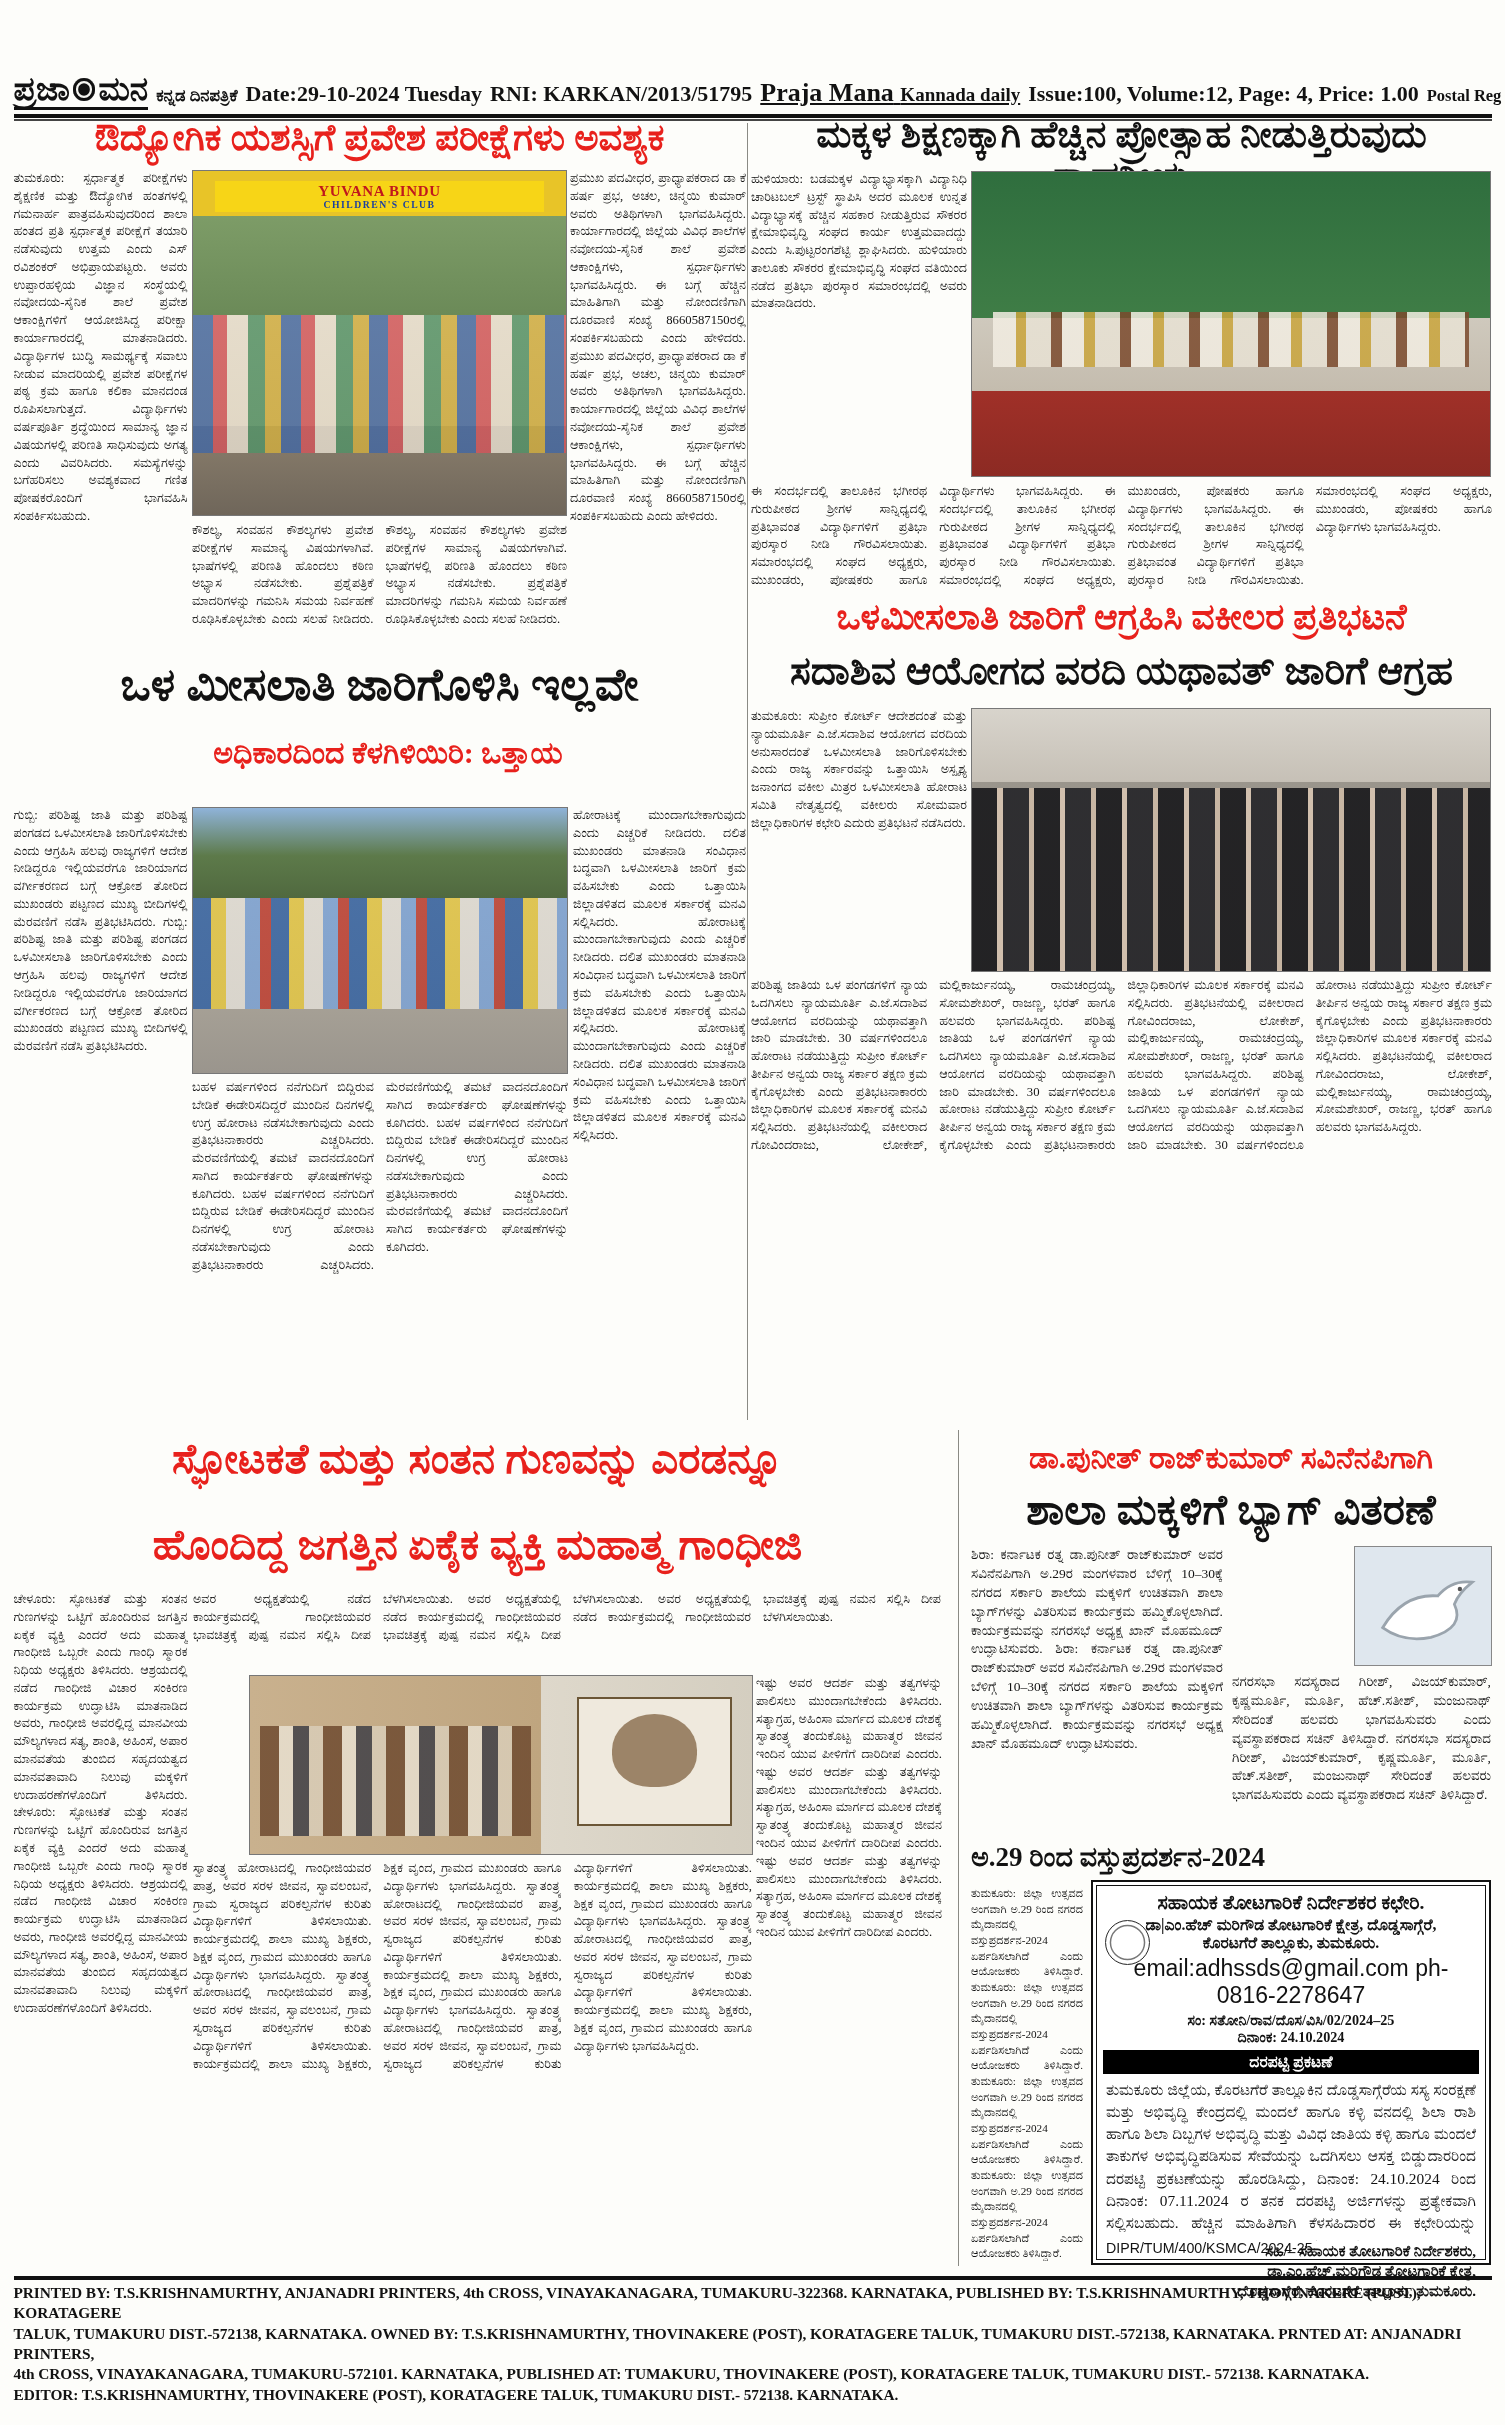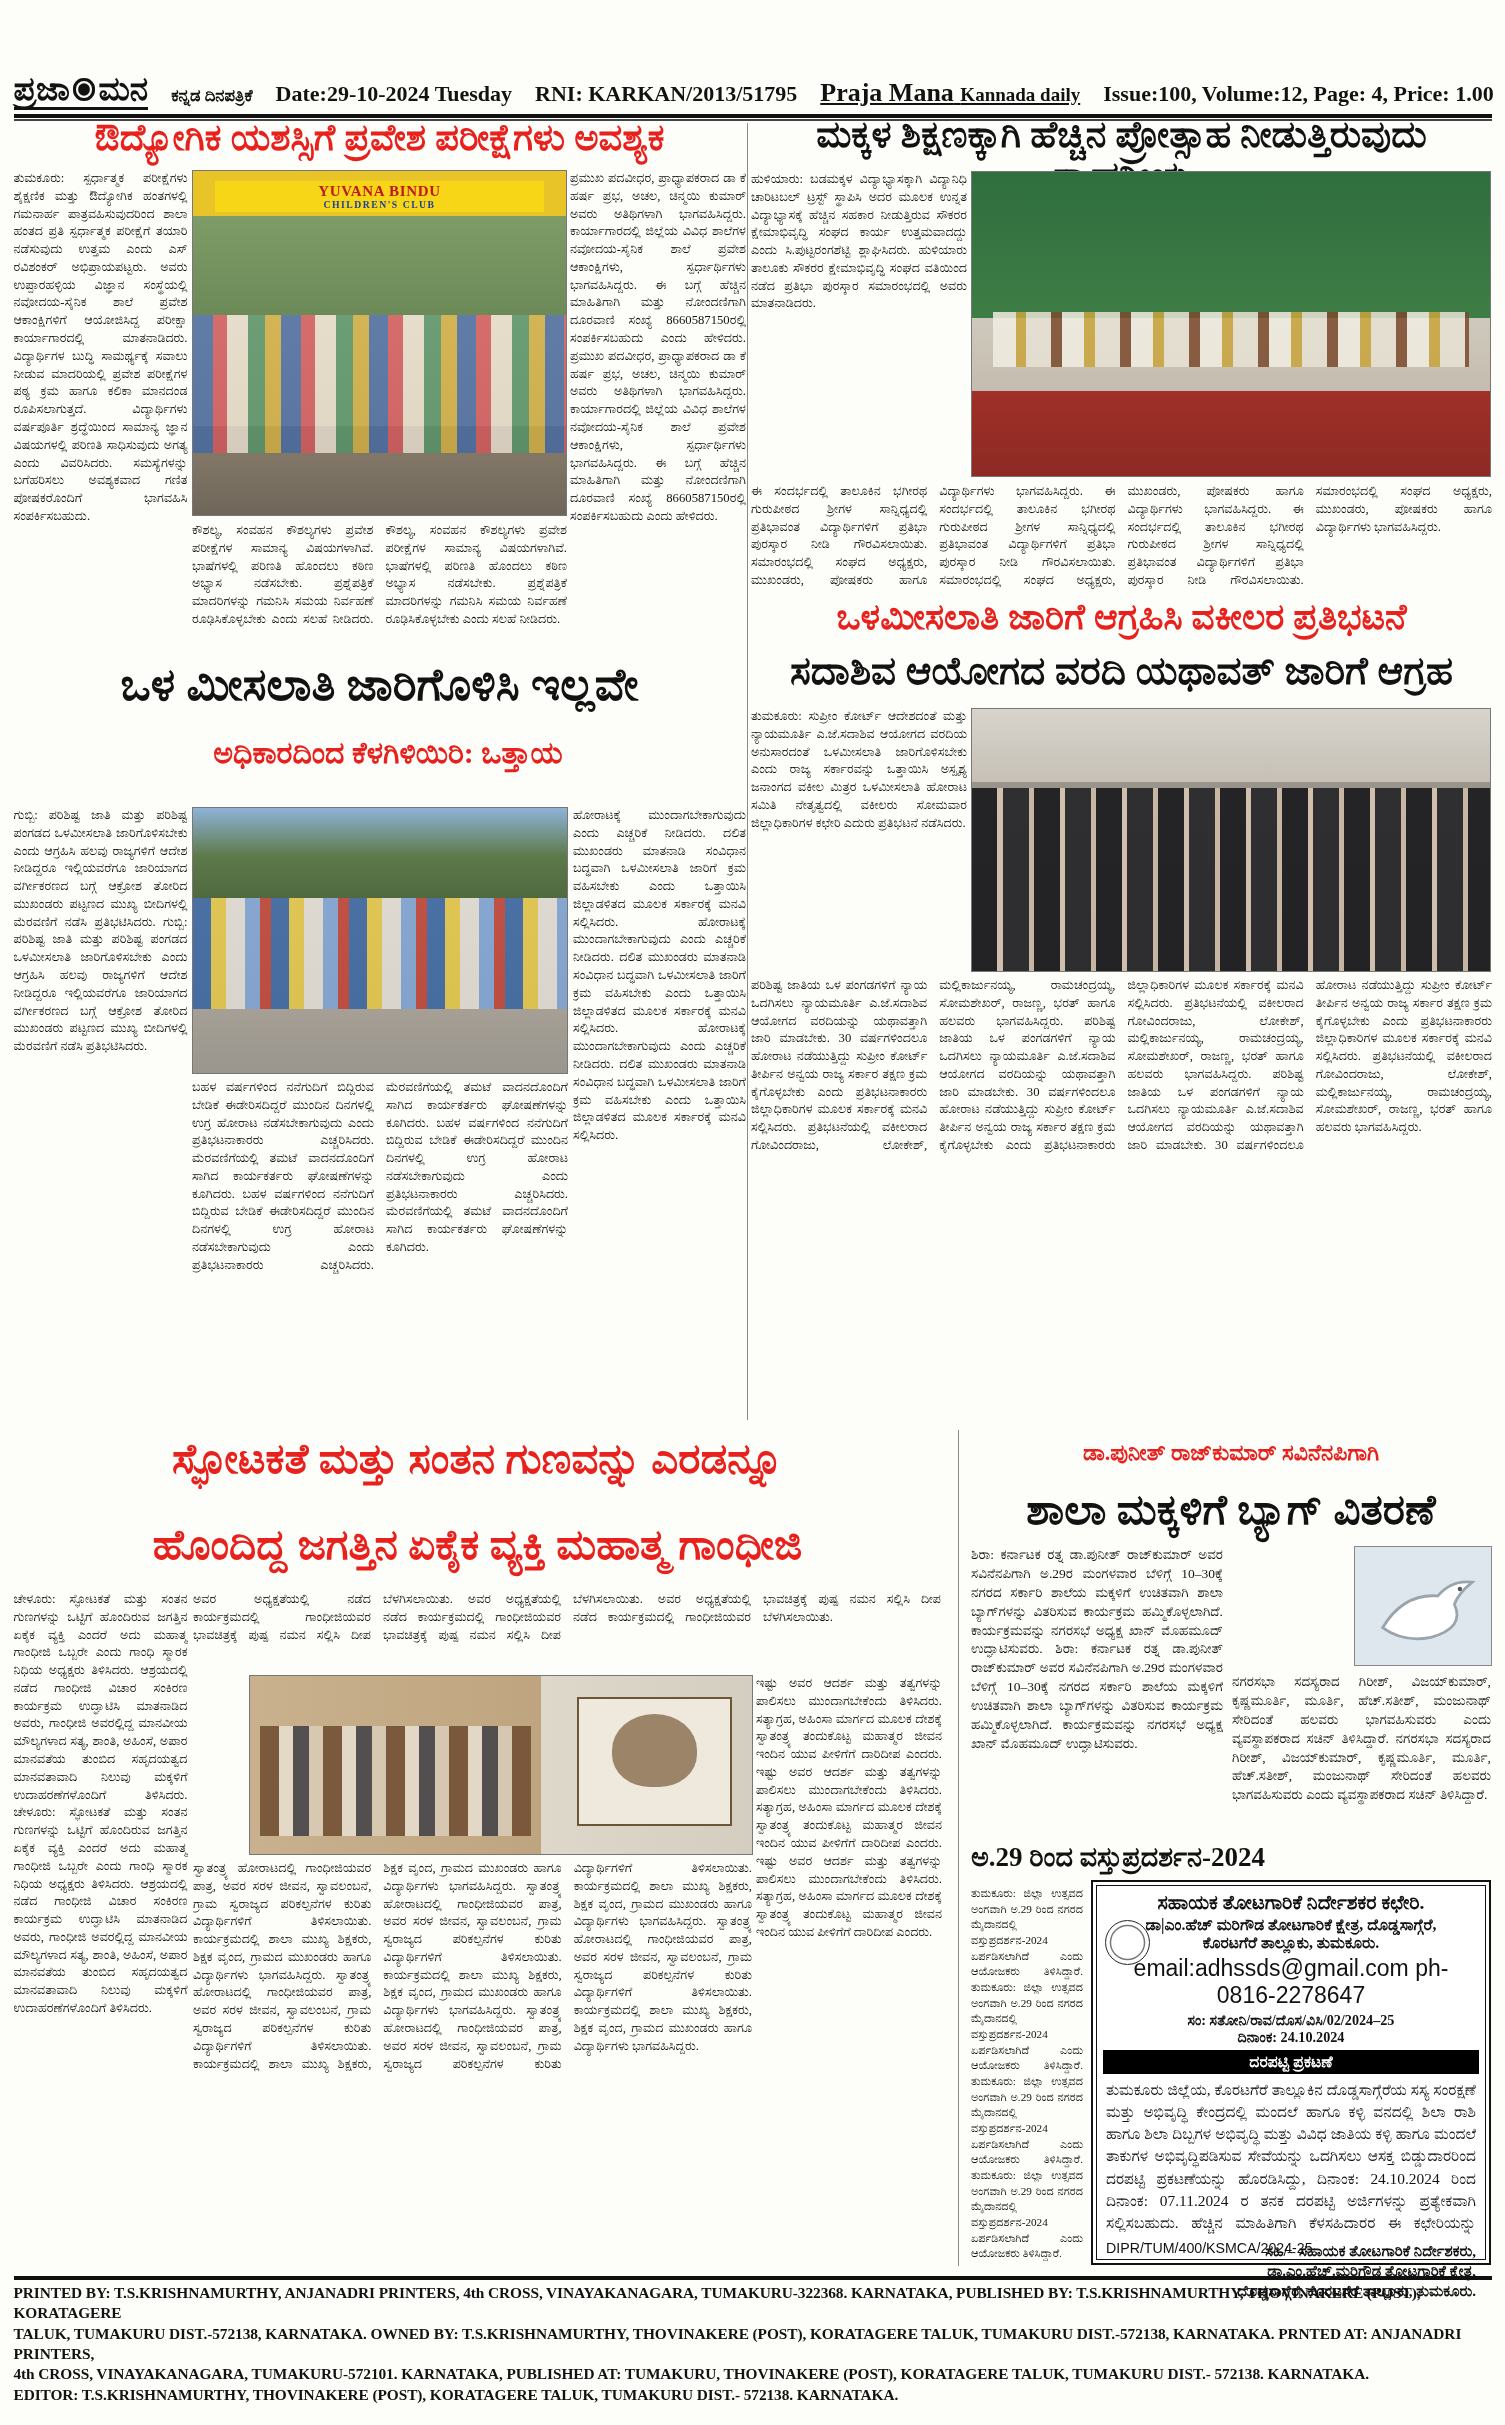--- a/index.html
+++ b/index.html
@@ -1,20 +1,20 @@
 <!DOCTYPE html>
 <html style="font-size:12px"><head>
 <meta charset="utf-8">
 <style>
   html,body{margin:0;padding:0;background:#d8d8d2;}
   .page{position:relative;width:1505px;height:2426px;background:#fdfdfa;
         font-family:"Liberation Serif",serif;color:#121212;overflow:hidden;}
   
   .masthead{position:absolute;left:13.5px;top:70px;width:1478px;height:40px;
-            display:flex;align-items:flex-end;gap:23px;white-space:nowrap;}
+            display:flex;align-items:flex-end;gap:8px;white-space:nowrap;}
   .mh-logo{font-size:33px;font-weight:700;border-bottom:3px solid #111;line-height:1.05;
            display:flex;align-items:center;gap:3px;}
   .mh-emblem{width:22.5px;height:22.5px;border-radius:50%;background:#111;display:inline-block;
              box-shadow:inset 0 0 0 3px #111, inset 0 0 0 5.2px #f4f4f0;}
   .mh-tag{font-size:16.5px;font-weight:700;padding-bottom:4.5px;}
   .mh-date,.mh-rni,.mh-issue{font-size:22px;font-weight:700;padding-bottom:3px;}
   .mh-name{font-size:26px;font-weight:700;padding-bottom:2.2px;text-decoration:underline;}
   .mh-name small{font-size:19px;font-weight:700;}
   .mh-postal{font-size:16.5px;font-weight:700;padding-bottom:4.5px;}
   .rule-a{position:absolute;left:13.5px;top:114px;width:1478px;height:3.7px;background:#111;}
@@ -156,21 +156,21 @@
     <div class="col c4" style="left:193px;top:1591px;width:748px;height:78px;">ಅವರ ಅಧ್ಯಕ್ಷತೆಯಲ್ಲಿ ನಡೆದ ಕಾರ್ಯಕ್ರಮದಲ್ಲಿ ಗಾಂಧೀಜಿಯವರ ಭಾವಚಿತ್ರಕ್ಕೆ ಪುಷ್ಪ ನಮನ ಸಲ್ಲಿಸಿ ದೀಪ ಬೆಳಗಿಸಲಾಯಿತು. ಅವರ ಅಧ್ಯಕ್ಷತೆಯಲ್ಲಿ ನಡೆದ ಕಾರ್ಯಕ್ರಮದಲ್ಲಿ ಗಾಂಧೀಜಿಯವರ ಭಾವಚಿತ್ರಕ್ಕೆ ಪುಷ್ಪ ನಮನ ಸಲ್ಲಿಸಿ ದೀಪ ಬೆಳಗಿಸಲಾಯಿತು. ಅವರ ಅಧ್ಯಕ್ಷತೆಯಲ್ಲಿ ನಡೆದ ಕಾರ್ಯಕ್ರಮದಲ್ಲಿ ಗಾಂಧೀಜಿಯವರ ಭಾವಚಿತ್ರಕ್ಕೆ ಪುಷ್ಪ ನಮನ ಸಲ್ಲಿಸಿ ದೀಪ ಬೆಳಗಿಸಲಾಯಿತು.</div>
     <div class="photo ph-seminar" style="left:249px;top:1675px;width:504px;height:180px;">
       <div class="figures"></div>
       <div class="portrait"></div>
     </div>
     <div class="col" style="left:756px;top:1675px;width:186px;height:589px;">ಇಷ್ಟು ಅವರ ಆದರ್ಶ ಮತ್ತು ತತ್ವಗಳನ್ನು ಪಾಲಿಸಲು ಮುಂದಾಗಬೇಕೆಂದು ತಿಳಿಸಿದರು. ಸತ್ಯಾಗ್ರಹ, ಅಹಿಂಸಾ ಮಾರ್ಗದ ಮೂಲಕ ದೇಶಕ್ಕೆ ಸ್ವಾತಂತ್ರ್ಯ ತಂದುಕೊಟ್ಟ ಮಹಾತ್ಮರ ಜೀವನ ಇಂದಿನ ಯುವ ಪೀಳಿಗೆಗೆ ದಾರಿದೀಪ ಎಂದರು. ಇಷ್ಟು ಅವರ ಆದರ್ಶ ಮತ್ತು ತತ್ವಗಳನ್ನು ಪಾಲಿಸಲು ಮುಂದಾಗಬೇಕೆಂದು ತಿಳಿಸಿದರು. ಸತ್ಯಾಗ್ರಹ, ಅಹಿಂಸಾ ಮಾರ್ಗದ ಮೂಲಕ ದೇಶಕ್ಕೆ ಸ್ವಾತಂತ್ರ್ಯ ತಂದುಕೊಟ್ಟ ಮಹಾತ್ಮರ ಜೀವನ ಇಂದಿನ ಯುವ ಪೀಳಿಗೆಗೆ ದಾರಿದೀಪ ಎಂದರು. ಇಷ್ಟು ಅವರ ಆದರ್ಶ ಮತ್ತು ತತ್ವಗಳನ್ನು ಪಾಲಿಸಲು ಮುಂದಾಗಬೇಕೆಂದು ತಿಳಿಸಿದರು. ಸತ್ಯಾಗ್ರಹ, ಅಹಿಂಸಾ ಮಾರ್ಗದ ಮೂಲಕ ದೇಶಕ್ಕೆ ಸ್ವಾತಂತ್ರ್ಯ ತಂದುಕೊಟ್ಟ ಮಹಾತ್ಮರ ಜೀವನ ಇಂದಿನ ಯುವ ಪೀಳಿಗೆಗೆ ದಾರಿದೀಪ ಎಂದರು.</div>
     <div class="col c3" style="left:193px;top:1860px;width:559px;height:403px;">ಸ್ವಾತಂತ್ರ್ಯ ಹೋರಾಟದಲ್ಲಿ ಗಾಂಧೀಜಿಯವರ ಪಾತ್ರ, ಅವರ ಸರಳ ಜೀವನ, ಸ್ವಾವಲಂಬನೆ, ಗ್ರಾಮ ಸ್ವರಾಜ್ಯದ ಪರಿಕಲ್ಪನೆಗಳ ಕುರಿತು ವಿದ್ಯಾರ್ಥಿಗಳಿಗೆ ತಿಳಿಸಲಾಯಿತು. ಕಾರ್ಯಕ್ರಮದಲ್ಲಿ ಶಾಲಾ ಮುಖ್ಯ ಶಿಕ್ಷಕರು, ಶಿಕ್ಷಕ ವೃಂದ, ಗ್ರಾಮದ ಮುಖಂಡರು ಹಾಗೂ ವಿದ್ಯಾರ್ಥಿಗಳು ಭಾಗವಹಿಸಿದ್ದರು. ಸ್ವಾತಂತ್ರ್ಯ ಹೋರಾಟದಲ್ಲಿ ಗಾಂಧೀಜಿಯವರ ಪಾತ್ರ, ಅವರ ಸರಳ ಜೀವನ, ಸ್ವಾವಲಂಬನೆ, ಗ್ರಾಮ ಸ್ವರಾಜ್ಯದ ಪರಿಕಲ್ಪನೆಗಳ ಕುರಿತು ವಿದ್ಯಾರ್ಥಿಗಳಿಗೆ ತಿಳಿಸಲಾಯಿತು. ಕಾರ್ಯಕ್ರಮದಲ್ಲಿ ಶಾಲಾ ಮುಖ್ಯ ಶಿಕ್ಷಕರು, ಶಿಕ್ಷಕ ವೃಂದ, ಗ್ರಾಮದ ಮುಖಂಡರು ಹಾಗೂ ವಿದ್ಯಾರ್ಥಿಗಳು ಭಾಗವಹಿಸಿದ್ದರು. ಸ್ವಾತಂತ್ರ್ಯ ಹೋರಾಟದಲ್ಲಿ ಗಾಂಧೀಜಿಯವರ ಪಾತ್ರ, ಅವರ ಸರಳ ಜೀವನ, ಸ್ವಾವಲಂಬನೆ, ಗ್ರಾಮ ಸ್ವರಾಜ್ಯದ ಪರಿಕಲ್ಪನೆಗಳ ಕುರಿತು ವಿದ್ಯಾರ್ಥಿಗಳಿಗೆ ತಿಳಿಸಲಾಯಿತು. ಕಾರ್ಯಕ್ರಮದಲ್ಲಿ ಶಾಲಾ ಮುಖ್ಯ ಶಿಕ್ಷಕರು, ಶಿಕ್ಷಕ ವೃಂದ, ಗ್ರಾಮದ ಮುಖಂಡರು ಹಾಗೂ ವಿದ್ಯಾರ್ಥಿಗಳು ಭಾಗವಹಿಸಿದ್ದರು. ಸ್ವಾತಂತ್ರ್ಯ ಹೋರಾಟದಲ್ಲಿ ಗಾಂಧೀಜಿಯವರ ಪಾತ್ರ, ಅವರ ಸರಳ ಜೀವನ, ಸ್ವಾವಲಂಬನೆ, ಗ್ರಾಮ ಸ್ವರಾಜ್ಯದ ಪರಿಕಲ್ಪನೆಗಳ ಕುರಿತು ವಿದ್ಯಾರ್ಥಿಗಳಿಗೆ ತಿಳಿಸಲಾಯಿತು. ಕಾರ್ಯಕ್ರಮದಲ್ಲಿ ಶಾಲಾ ಮುಖ್ಯ ಶಿಕ್ಷಕರು, ಶಿಕ್ಷಕ ವೃಂದ, ಗ್ರಾಮದ ಮುಖಂಡರು ಹಾಗೂ ವಿದ್ಯಾರ್ಥಿಗಳು ಭಾಗವಹಿಸಿದ್ದರು. ಸ್ವಾತಂತ್ರ್ಯ ಹೋರಾಟದಲ್ಲಿ ಗಾಂಧೀಜಿಯವರ ಪಾತ್ರ, ಅವರ ಸರಳ ಜೀವನ, ಸ್ವಾವಲಂಬನೆ, ಗ್ರಾಮ ಸ್ವರಾಜ್ಯದ ಪರಿಕಲ್ಪನೆಗಳ ಕುರಿತು ವಿದ್ಯಾರ್ಥಿಗಳಿಗೆ ತಿಳಿಸಲಾಯಿತು. ಕಾರ್ಯಕ್ರಮದಲ್ಲಿ ಶಾಲಾ ಮುಖ್ಯ ಶಿಕ್ಷಕರು, ಶಿಕ್ಷಕ ವೃಂದ, ಗ್ರಾಮದ ಮುಖಂಡರು ಹಾಗೂ ವಿದ್ಯಾರ್ಥಿಗಳು ಭಾಗವಹಿಸಿದ್ದರು.</div>
   </div>
 
   <div>
-    <div class="hl red" style="left:971px;top:1441px;width:520px;font-size:22px;">ಡಾ.ಪುನೀತ್ ರಾಜ್‌ಕುಮಾರ್ ಸವಿನೆನಪಿಗಾಗಿ</div>
+    <div class="hl red" style="left:971px;top:1441px;width:520px;font-size:30px;">ಡಾ.ಪುನೀತ್ ರಾಜ್‌ಕುಮಾರ್ ಸವಿನೆನಪಿಗಾಗಿ</div>
     <div class="hl" style="left:971px;top:1487px;width:520px;font-size:42px;">ಶಾಲಾ ಮಕ್ಕಳಿಗೆ ಬ್ಯಾಗ್ ವಿತರಣೆ</div>
     <div class="photo ph-dove" style="left:1354px;top:1546px;width:138px;height:120px;">
       <svg viewBox="0 0 100 80" width="138" height="120">
         <path d="M20 55 Q35 30 60 32 Q70 20 85 22 Q75 30 72 38 Q80 55 55 62 Q35 66 20 55 Z" fill="#ffffff" stroke="#9aa4ad" stroke-width="2"></path>
         <circle cx="76" cy="27" r="1.6" fill="#555"></circle>
       </svg>
     </div>
     <div class="col" style="left:971px;top:1546px;width:252px;height:294px;font-size:13.5px;">ಶಿರಾ: ಕರ್ನಾಟಕ ರತ್ನ ಡಾ.ಪುನೀತ್ ರಾಜ್‌ಕುಮಾರ್ ಅವರ ಸವಿನೆನಪಿಗಾಗಿ ಅ.29ರ ಮಂಗಳವಾರ ಬೆಳಿಗ್ಗೆ 10–30ಕ್ಕೆ ನಗರದ ಸರ್ಕಾರಿ ಶಾಲೆಯ ಮಕ್ಕಳಿಗೆ ಉಚಿತವಾಗಿ ಶಾಲಾ ಬ್ಯಾಗ್‌ಗಳನ್ನು ವಿತರಿಸುವ ಕಾರ್ಯಕ್ರಮ ಹಮ್ಮಿಕೊಳ್ಳಲಾಗಿದೆ. ಕಾರ್ಯಕ್ರಮವನ್ನು ನಗರಸಭೆ ಅಧ್ಯಕ್ಷ ಖಾನ್ ಮೊಹಮೂದ್ ಉದ್ಘಾಟಿಸುವರು. ಶಿರಾ: ಕರ್ನಾಟಕ ರತ್ನ ಡಾ.ಪುನೀತ್ ರಾಜ್‌ಕುಮಾರ್ ಅವರ ಸವಿನೆನಪಿಗಾಗಿ ಅ.29ರ ಮಂಗಳವಾರ ಬೆಳಿಗ್ಗೆ 10–30ಕ್ಕೆ ನಗರದ ಸರ್ಕಾರಿ ಶಾಲೆಯ ಮಕ್ಕಳಿಗೆ ಉಚಿತವಾಗಿ ಶಾಲಾ ಬ್ಯಾಗ್‌ಗಳನ್ನು ವಿತರಿಸುವ ಕಾರ್ಯಕ್ರಮ ಹಮ್ಮಿಕೊಳ್ಳಲಾಗಿದೆ. ಕಾರ್ಯಕ್ರಮವನ್ನು ನಗರಸಭೆ ಅಧ್ಯಕ್ಷ ಖಾನ್ ಮೊಹಮೂದ್ ಉದ್ಘಾಟಿಸುವರು.</div>
     <div class="col" style="left:1232px;top:1673px;width:259px;height:166px;font-size:13.5px;">ನಗರಸಭಾ ಸದಸ್ಯರಾದ ಗಿರೀಶ್, ವಿಜಯ್‌ಕುಮಾರ್, ಕೃಷ್ಣಮೂರ್ತಿ, ಮೂರ್ತಿ, ಹೆಚ್.ಸತೀಶ್, ಮಂಜುನಾಥ್ ಸೇರಿದಂತೆ ಹಲವರು ಭಾಗವಹಿಸುವರು ಎಂದು ವ್ಯವಸ್ಥಾಪಕರಾದ ಸಚಿನ್ ತಿಳಿಸಿದ್ದಾರೆ. ನಗರಸಭಾ ಸದಸ್ಯರಾದ ಗಿರೀಶ್, ವಿಜಯ್‌ಕುಮಾರ್, ಕೃಷ್ಣಮೂರ್ತಿ, ಮೂರ್ತಿ, ಹೆಚ್.ಸತೀಶ್, ಮಂಜುನಾಥ್ ಸೇರಿದಂತೆ ಹಲವರು ಭಾಗವಹಿಸುವರು ಎಂದು ವ್ಯವಸ್ಥಾಪಕರಾದ ಸಚಿನ್ ತಿಳಿಸಿದ್ದಾರೆ.</div>
     <div class="subhead" style="left:971px;top:1842px;width:420px;font-size:27px;">ಅ.29 ರಿಂದ ವಸ್ತುಪ್ರದರ್ಶನ-2024</div>

